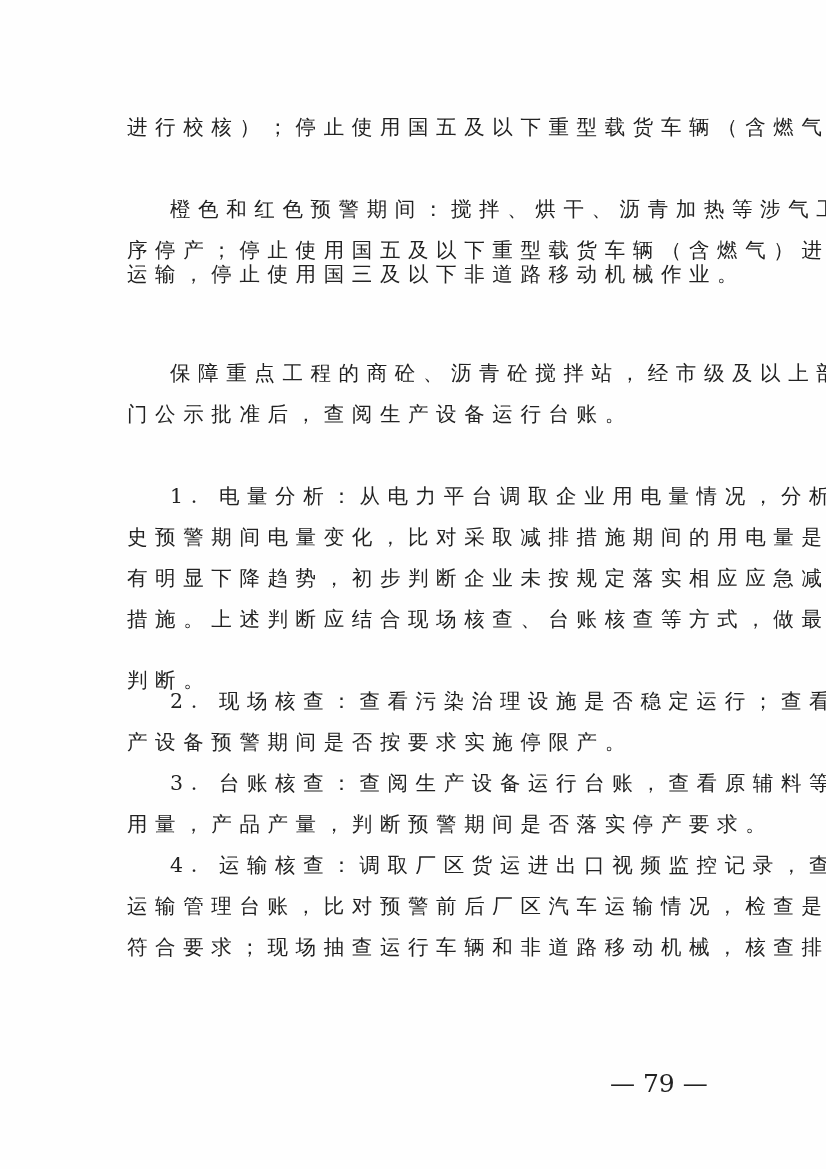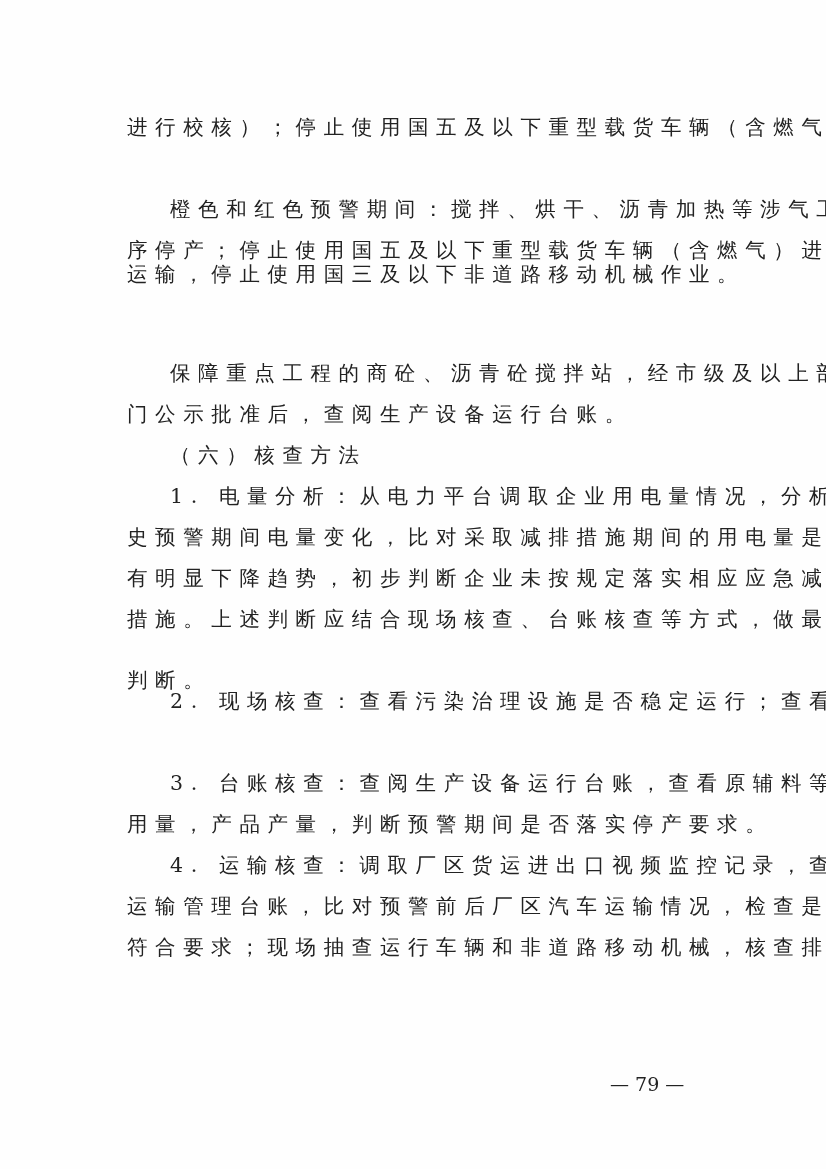--- a/index.html
+++ b/index.html
@@ -2,40 +2,40 @@
 <html><head>
   <meta charset="utf-8">
   <style>
     html, body { margin: 0; padding: 0; background: #ffffff; }
     body { width: 826px; height: 1169px; position: relative; overflow: hidden;
       font-family: "DejaVu Serif", "Liberation Serif", serif; color: #222222; }
     .page { position: absolute; left: 0; top: 0; width: 826px; height: 1169px; background: #fefefe; }
     .line { position: absolute; left: 127px; width: 576px; height: 41px; line-height: 41px;
       font-size: 20.5px; white-space: nowrap; letter-spacing: 7.6px; }
     .line.indent { left: 170px; width: 533px; }
-    .pnum { position: absolute; left: 610px; top: 1069px; font-size: 19px; line-height: 30px;
+    .pnum { position: absolute; left: 610px; top: 1069px; font-size: 25px; line-height: 30px;
       letter-spacing: 0; white-space: nowrap; }
   </style>
 </head>
 <body>
 
 <div class="page">
   <div class="line" style="top:107px">进行校核）；停止使用国五及以下重型载货车辆（含燃气）</div>
   <div class="line indent" style="top:189px">橙色和红色预警期间：搅拌、烘干、沥青加热等涉气工</div>
   <div class="line" style="top:230px">序停产；停止使用国五及以下重型载货车辆（含燃气）进行</div>
   <div class="line" style="top:254px">运输，停止使用国三及以下非道路移动机械作业。</div>
   <div class="line indent" style="top:353px">保障重点工程的商砼、沥青砼搅拌站，经市级及以上部</div>
   <div class="line" style="top:394px">门公示批准后，查阅生产设备运行台账。</div>
-  <div class="line indent" style="top:435px">（六）核查方法</div>
   <div class="line indent" style="top:476px">1. 电量分析：从电力平台调取企业用电量情况，分析历</div>
   <div class="line" style="top:517px">史预警期间电量变化，比对采取减排措施期间的用电量是否</div>
   <div class="line" style="top:558px">有明显下降趋势，初步判断企业未按规定落实相应应急减排</div>
   <div class="line" style="top:599px">措施。上述判断应结合现场核查、台账核查等方式，做最终</div>
   <div class="line" style="top:660px">判断。</div>
   <div class="line indent" style="top:681px">2. 现场核查：查看污染治理设施是否稳定运行；查看生</div>
+  <div class="line" style="top:722px">产设备预警期间是否按要求实施停限产。</div>
   <div class="line indent" style="top:763px">3. 台账核查：查阅生产设备运行台账，查看原辅料等使</div>
   <div class="line" style="top:804px">用量，产品产量，判断预警期间是否落实停产要求。</div>
   <div class="line indent" style="top:845px">4. 运输核查：调取厂区货运进出口视频监控记录，查看</div>
   <div class="line" style="top:886px">运输管理台账，比对预警前后厂区汽车运输情况，检查是否</div>
   <div class="line" style="top:927px">符合要求；现场抽查运行车辆和非道路移动机械，核查排放</div>
 
   <div class="pnum">— 79 —</div>
 </div>
 
 </body></html>

